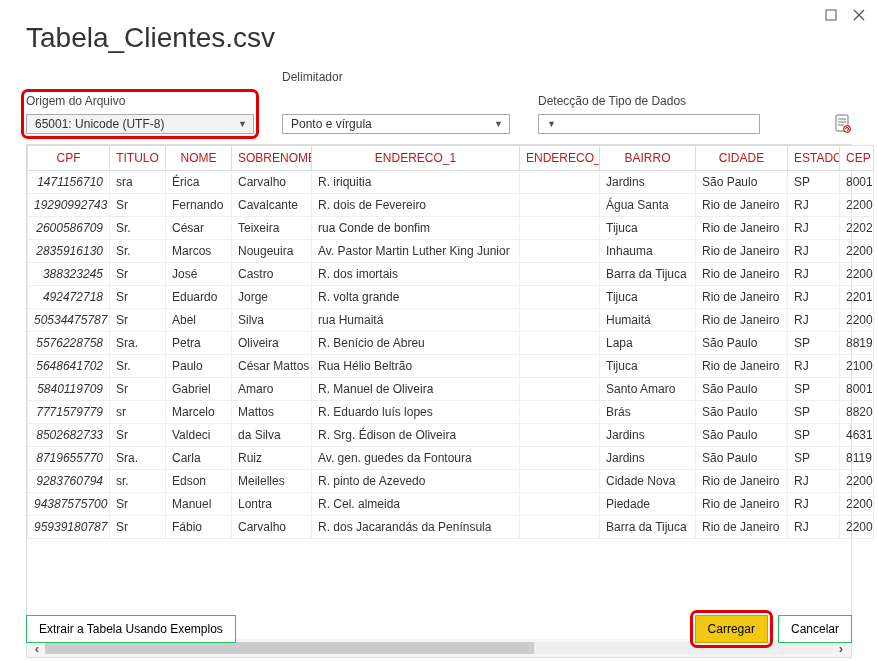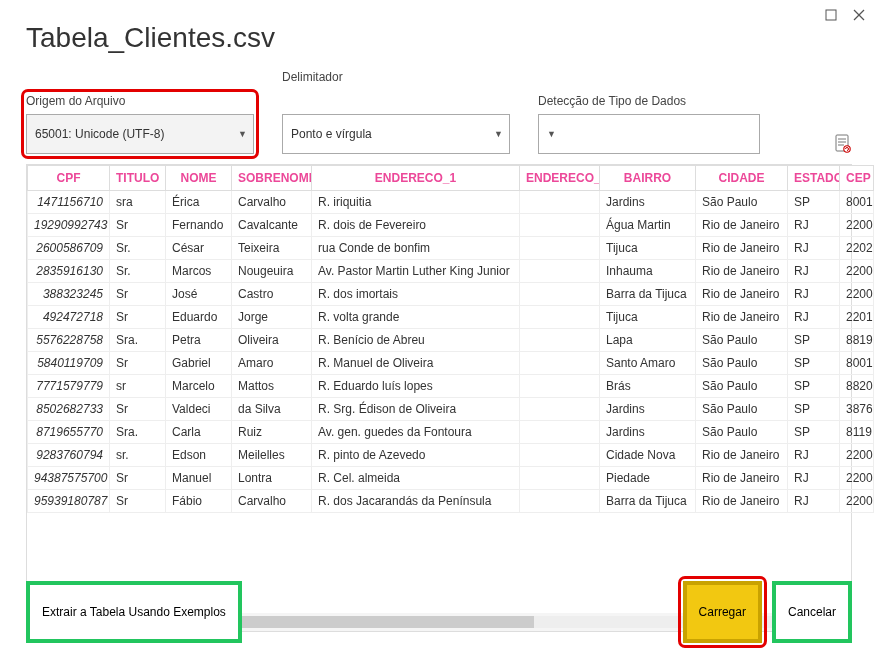--- a/index.html
+++ b/index.html
@@ -30,21 +30,21 @@
       display: flex;
       gap: 28px;
       padding: 0 26px 10px 26px;
       align-items: flex-end;
     }
     .opt-group { display: flex; flex-direction: column; gap: 4px; }
     .opt-label { font-size: 12px; color: #444; margin-bottom: 2px; }
     .dropdown {
       border: 1px solid #aaa;
       background: #fff;
-      height: 40px;
+      height: 20px;
       display: flex;
       align-items: center;
       justify-content: space-between;
       padding: 0 6px 0 8px;
       font-size: 12px;
       cursor: pointer;
     }
     .dropdown .chev { font-size: 9px; color: #555; }
     .opt-origem { width: 228px; }
     .opt-delim { width: 228px; margin-top: 24px; }
@@ -62,22 +62,22 @@
     .table-wrap {
       margin: 0 26px;
       border: 1px solid #ddd;
       position: relative;
     }
     .data-table { width: 100%; border-collapse: collapse; table-layout: fixed; }
     .data-table th {
       background: #fff;
       border: 1px solid #ddd;
       padding: 5px 6px;
-      font-weight: 700;
-      color: #ec4899;
+      font-weight: 400;
+      color: #b91c1c;
       text-align: center;
       font-size: 12px;
       white-space: nowrap;
       overflow: hidden;
     }
     .data-table td {
       border: 1px solid #eee;
       padding: 4px 6px;
       font-size: 12px;
       white-space: nowrap;
@@ -107,23 +107,23 @@
     .hscroll .track { flex: 1; height: 12px; background: #eee; position: relative; }
     .hscroll .thumb { position: absolute; left: 0; top: 0; height: 12px; width: 62%; background: #ccc; }
     .footer {
       position: absolute;
       bottom: 18px;
       left: 26px; right: 26px;
       display: flex;
       align-items: center;
     }
     .btn {
-      border: 4px solid #22c55e;
+      border: 1px solid #22c55e;
       background: #fff;
-      padding: 20px 12px;
+      padding: 6px 12px;
       font-size: 12px;
       cursor: pointer;
       display: inline-flex;
       align-items: center;
     }
     .btn-primary { background: #F2C811; border-color: #c9a200; font-weight: 500; }
     .footer-right { margin-left: auto; display: flex; gap: 10px; align-items: center; }
   </style>
 </head>
 <body>
@@ -218,21 +218,21 @@
           <td>SP</td>
           <td>8001</td>
         </tr>
         <tr>
           <td>19290992743</td>
           <td>Sr</td>
           <td>Fernando</td>
           <td>Cavalcante</td>
           <td>R. dois de Fevereiro</td>
           <td></td>
-          <td>Água Martin</td>
+          <td>Água Santa</td>
           <td>Rio de Janeiro</td>
           <td>RJ</td>
           <td>2200</td>
         </tr>
         <tr>
           <td>2600586709</td>
           <td>Sr.</td>
           <td>César</td>
           <td>Teixeira</td>
           <td>rua Conde de bonfim</td>
@@ -272,32 +272,56 @@
           <td>Eduardo</td>
           <td>Jorge</td>
           <td>R. volta grande</td>
           <td></td>
           <td>Tijuca</td>
           <td>Rio de Janeiro</td>
           <td>RJ</td>
           <td>2201</td>
         </tr>
         <tr>
+          <td>50534475787</td>
+          <td>Sr</td>
+          <td>Abel</td>
+          <td>Silva</td>
+          <td>rua Humaitá</td>
+          <td></td>
+          <td>Humaitá</td>
+          <td>Rio de Janeiro</td>
+          <td>RJ</td>
+          <td>2200</td>
+        </tr>
+        <tr>
           <td>5576228758</td>
           <td>Sra.</td>
           <td>Petra</td>
           <td>Oliveira</td>
           <td>R. Benício de Abreu</td>
           <td></td>
           <td>Lapa</td>
           <td>São Paulo</td>
           <td>SP</td>
           <td>8819</td>
         </tr>
         <tr>
+          <td>5648641702</td>
+          <td>Sr.</td>
+          <td>Paulo</td>
+          <td>César Mattos</td>
+          <td>Rua Hélio Beltrão</td>
+          <td></td>
+          <td>Tijuca</td>
+          <td>Rio de Janeiro</td>
+          <td>RJ</td>
+          <td>2100</td>
+        </tr>
+        <tr>
           <td>5840119709</td>
           <td>Sr</td>
           <td>Gabriel</td>
           <td>Amaro</td>
           <td>R. Manuel de Oliveira</td>
           <td></td>
           <td>Santo Amaro</td>
           <td>São Paulo</td>
           <td>SP</td>
           <td>8001</td>
@@ -317,21 +341,21 @@
         <tr>
           <td>8502682733</td>
           <td>Sr</td>
           <td>Valdeci</td>
           <td>da Silva</td>
           <td>R. Srg. Édison de Oliveira</td>
           <td></td>
           <td>Jardins</td>
           <td>São Paulo</td>
           <td>SP</td>
-          <td>3876</td>
+          <td>4631</td>
         </tr>
         <tr>
           <td>8719655770</td>
           <td>Sra.</td>
           <td>Carla</td>
           <td>Ruiz</td>
           <td>Av. gen. guedes da Fontoura</td>
           <td></td>
           <td>Jardins</td>
           <td>São Paulo</td>

